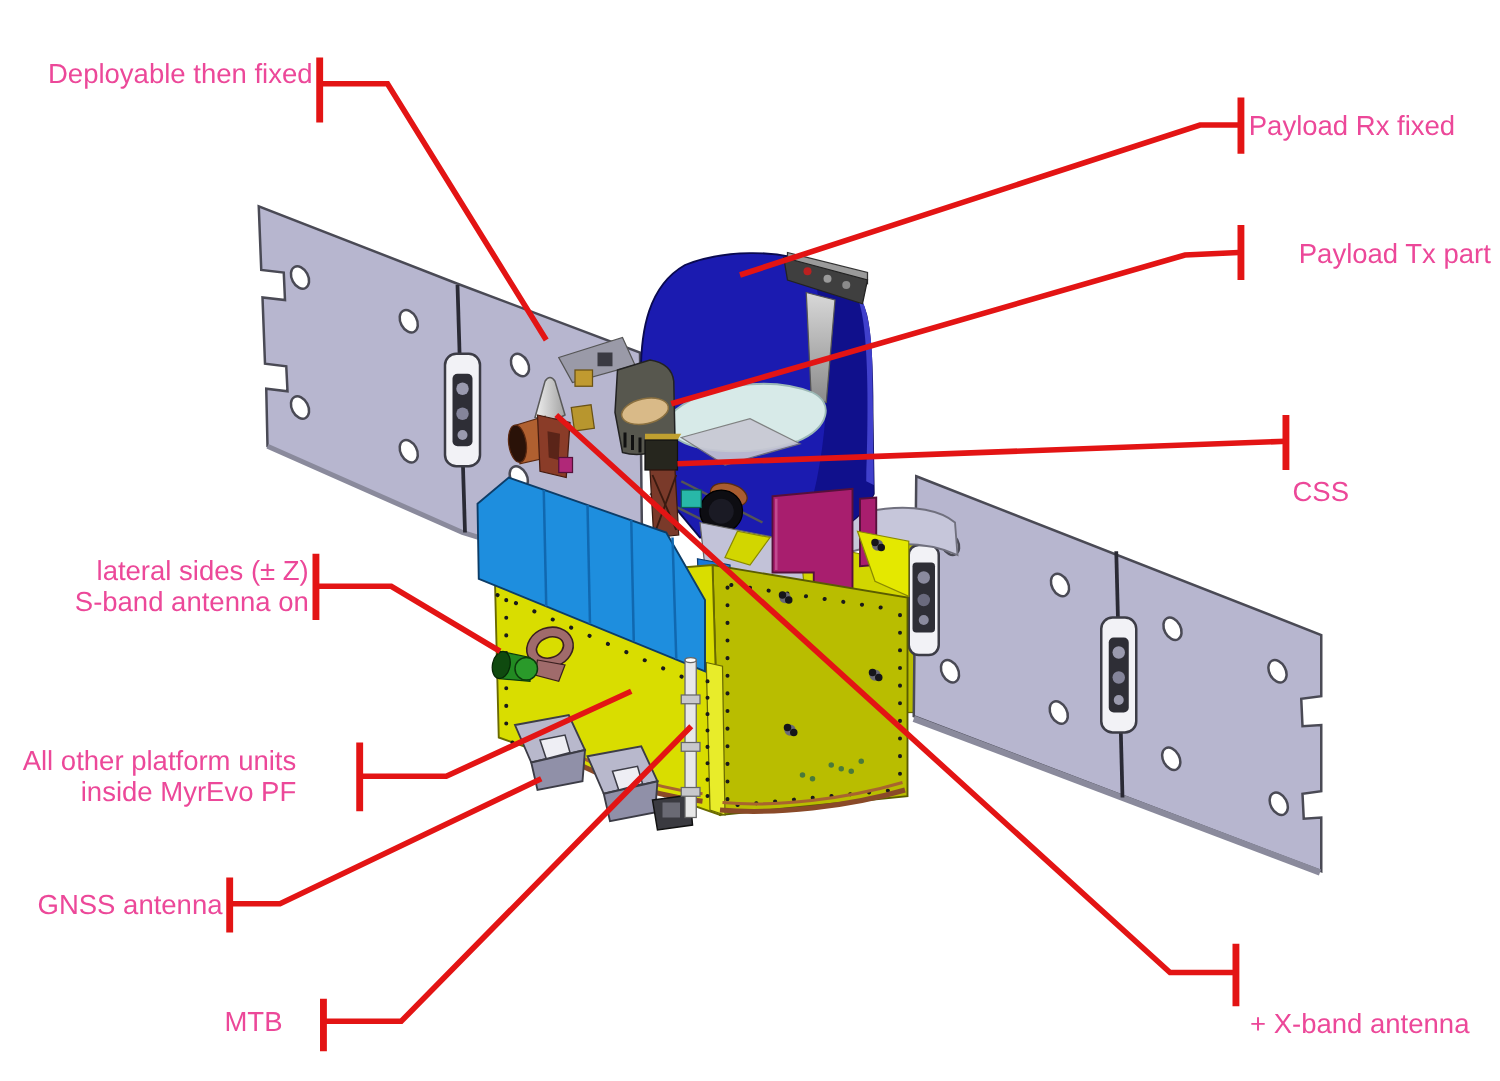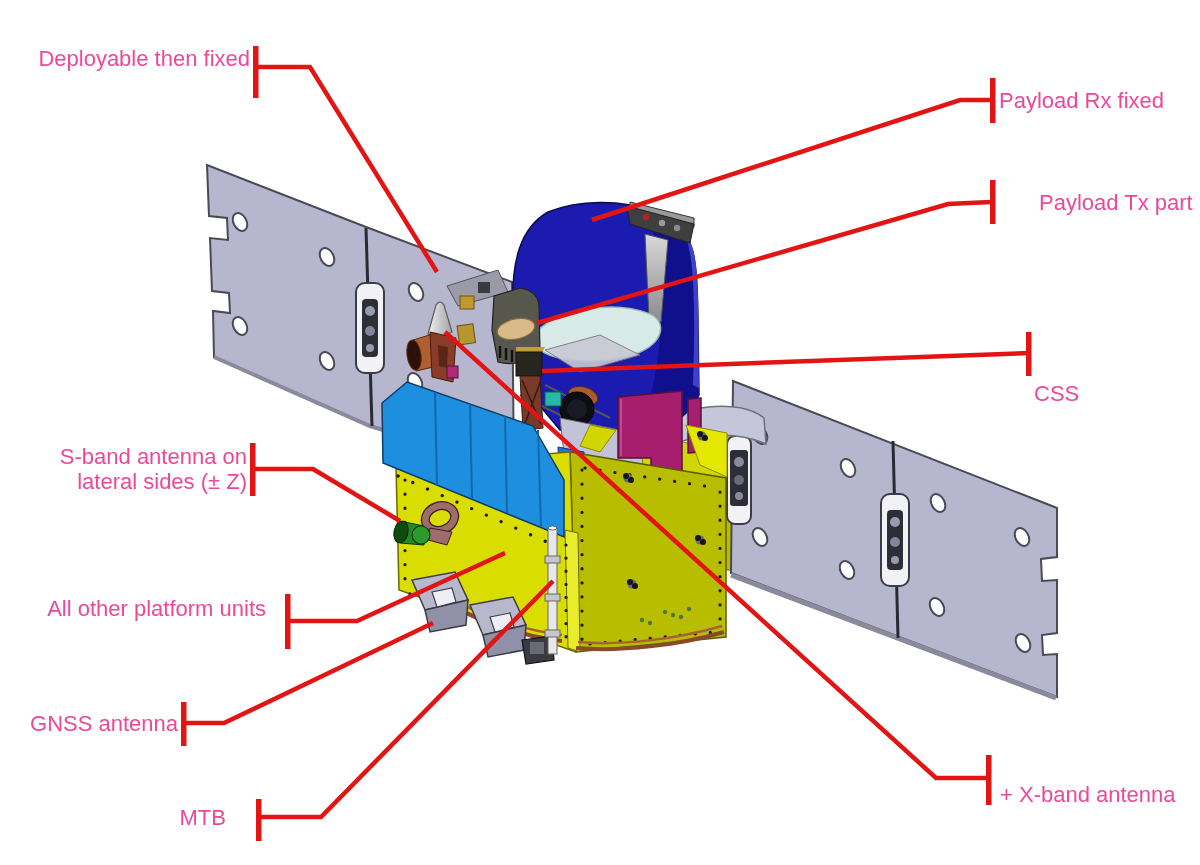--- a/index.html
+++ b/index.html
@@ -301,33 +301,34 @@
 
 <div class="callout left" style="left:1039px;top:190px;">
   <span>Payload Tx part</span>
 </div>
 
 <div class="callout left" style="left:1034px;top:341px;margin-top:40px;">
   <span>CSS</span>
 </div>
 
 <div class="callout right" style="right:953px;top:444px;">
+  <span>lateral sides (± Z)</span>
   <span>S-band antenna on</span>
-  <span>lateral sides (± Z)</span>
-</div>
-
-<div class="callout right" style="right:934px;top:596px;text-align:right;">
+</div>
+
+<div class="callout right" style="right:963px;top:596px;text-align:right;">
   <span>All other platform units</span>
+  <span>inside MyrEvo PF</span>
 </div>
 
 <div class="callout right" style="right:1022px;top:711px;text-align:right;">
   <span>GNSS antenna</span>
 </div>
 
 <div class="callout right" style="right:974px;top:805px;">
   <span>MTB</span>
 </div>
 
-<div class="callout left" style="left:1000px;top:782px;">
+<div class="callout left" style="left:1000px;top:806px;">
   <span>+ X-band antenna</span>
 </div>
 
 </div>
 
 </body></html>

